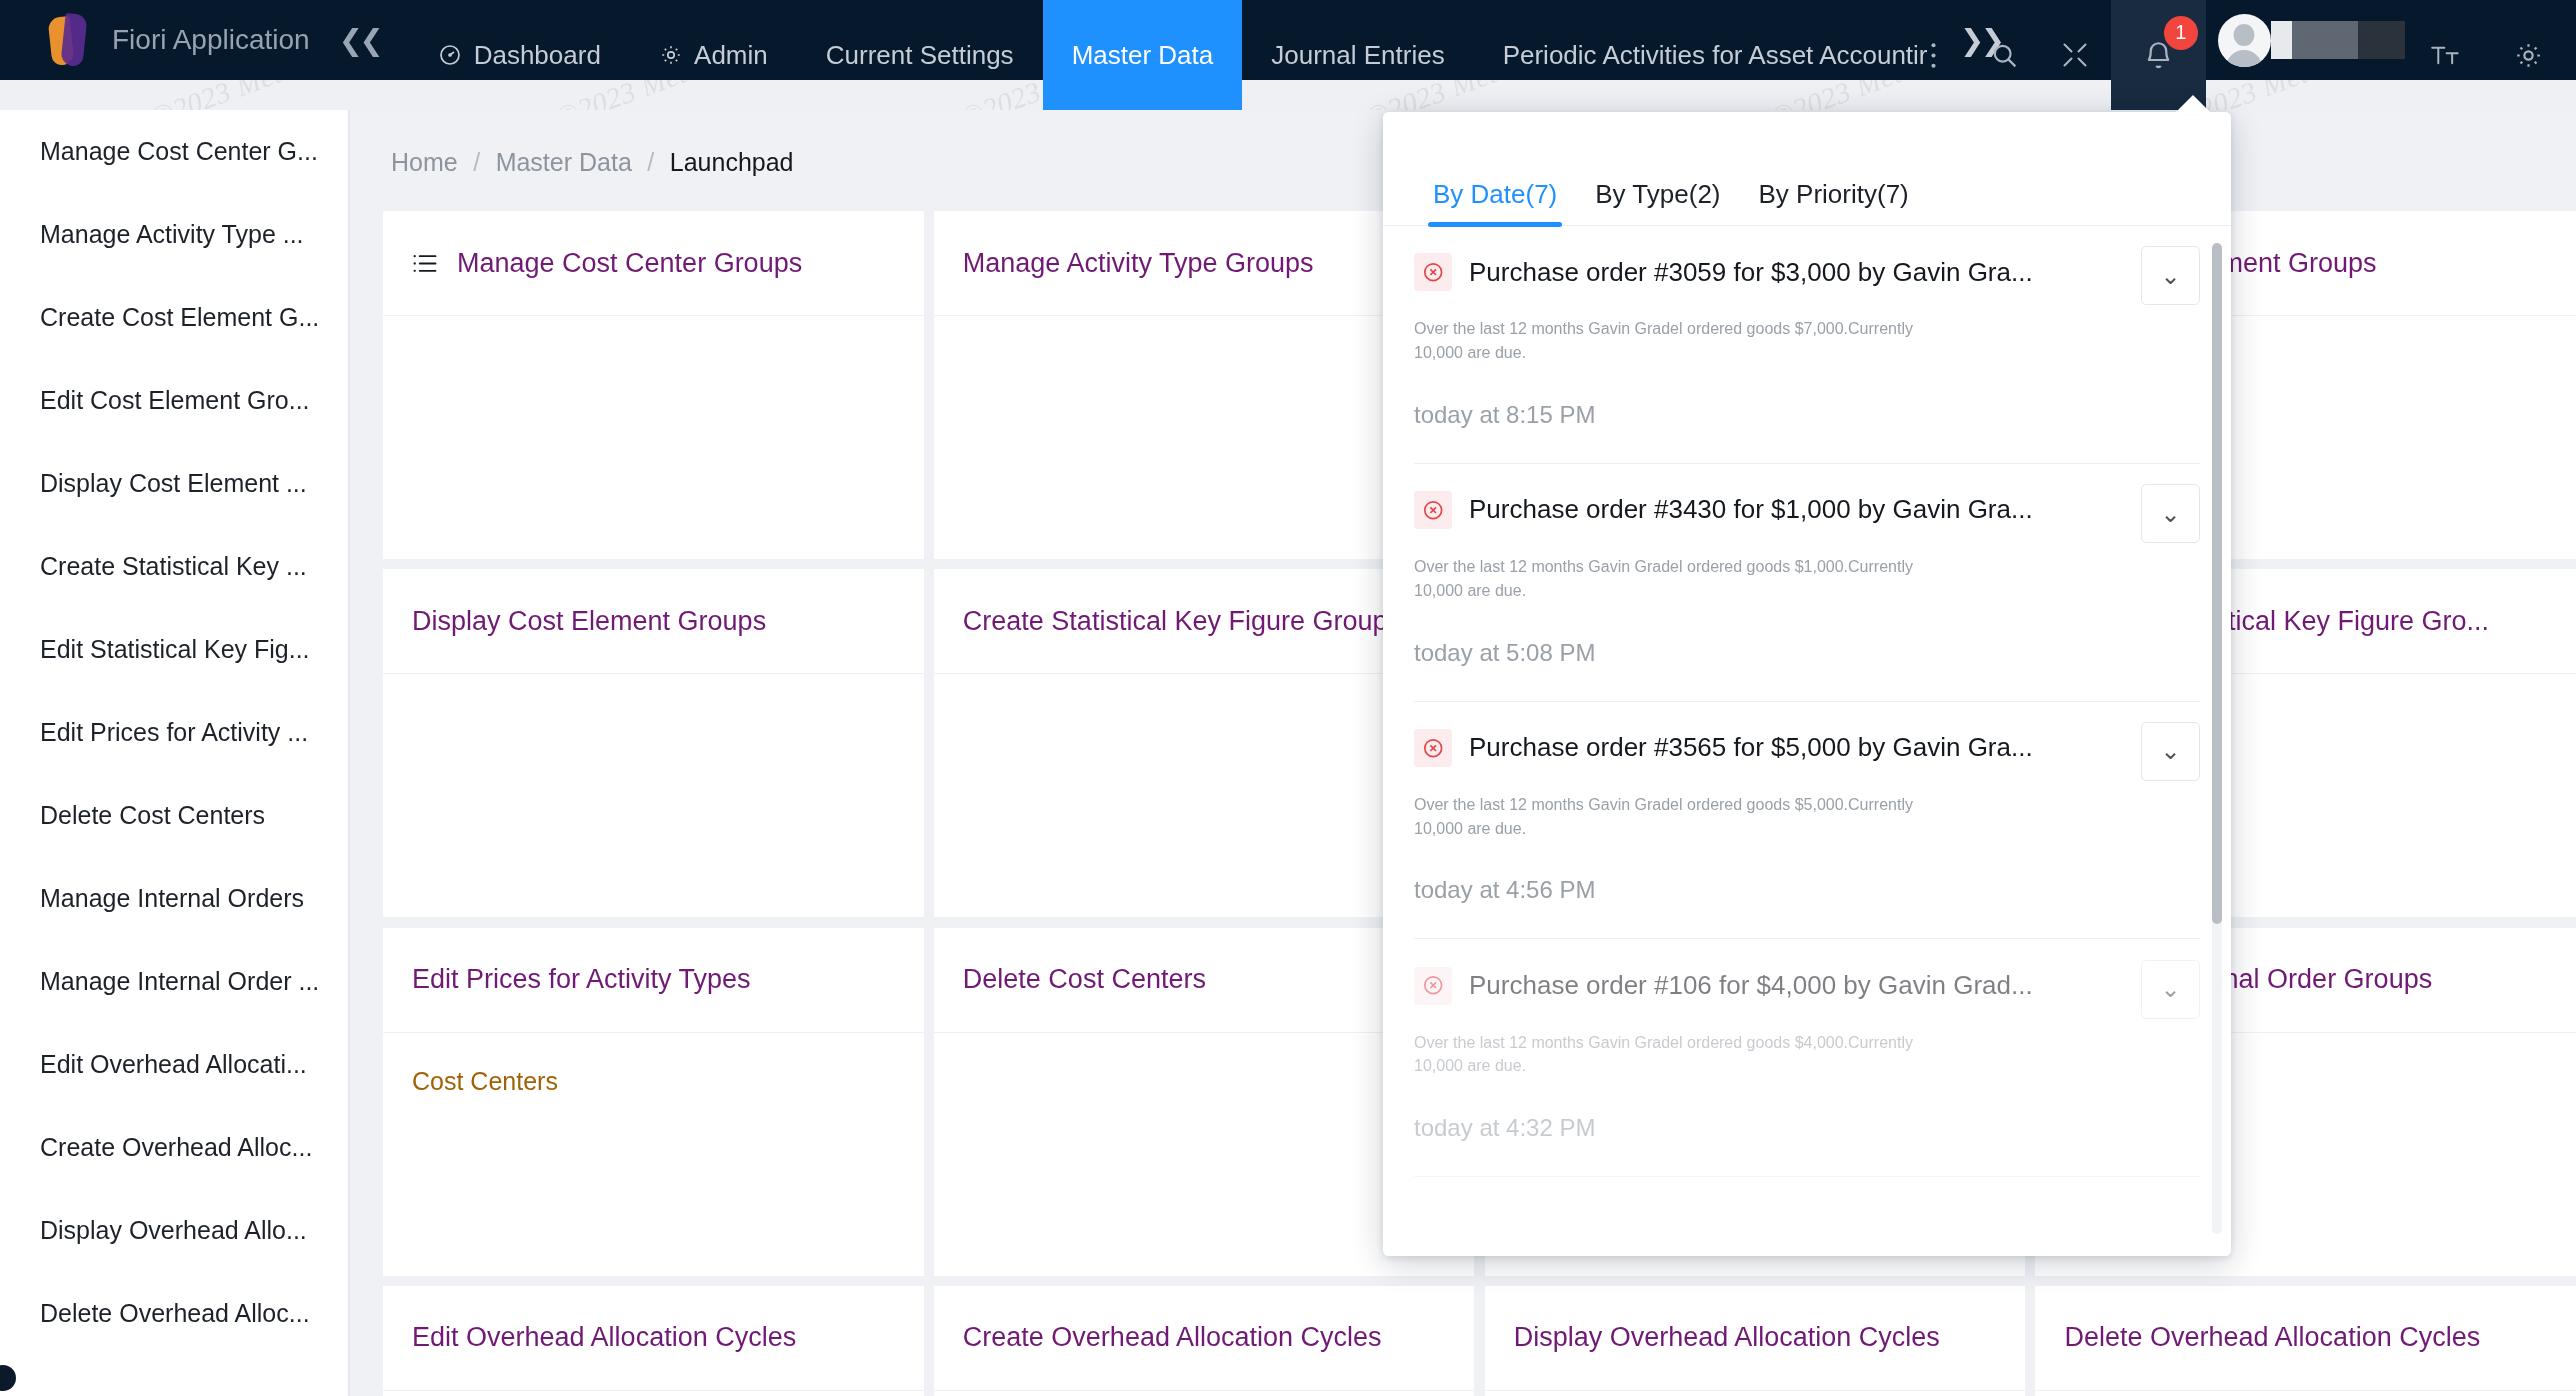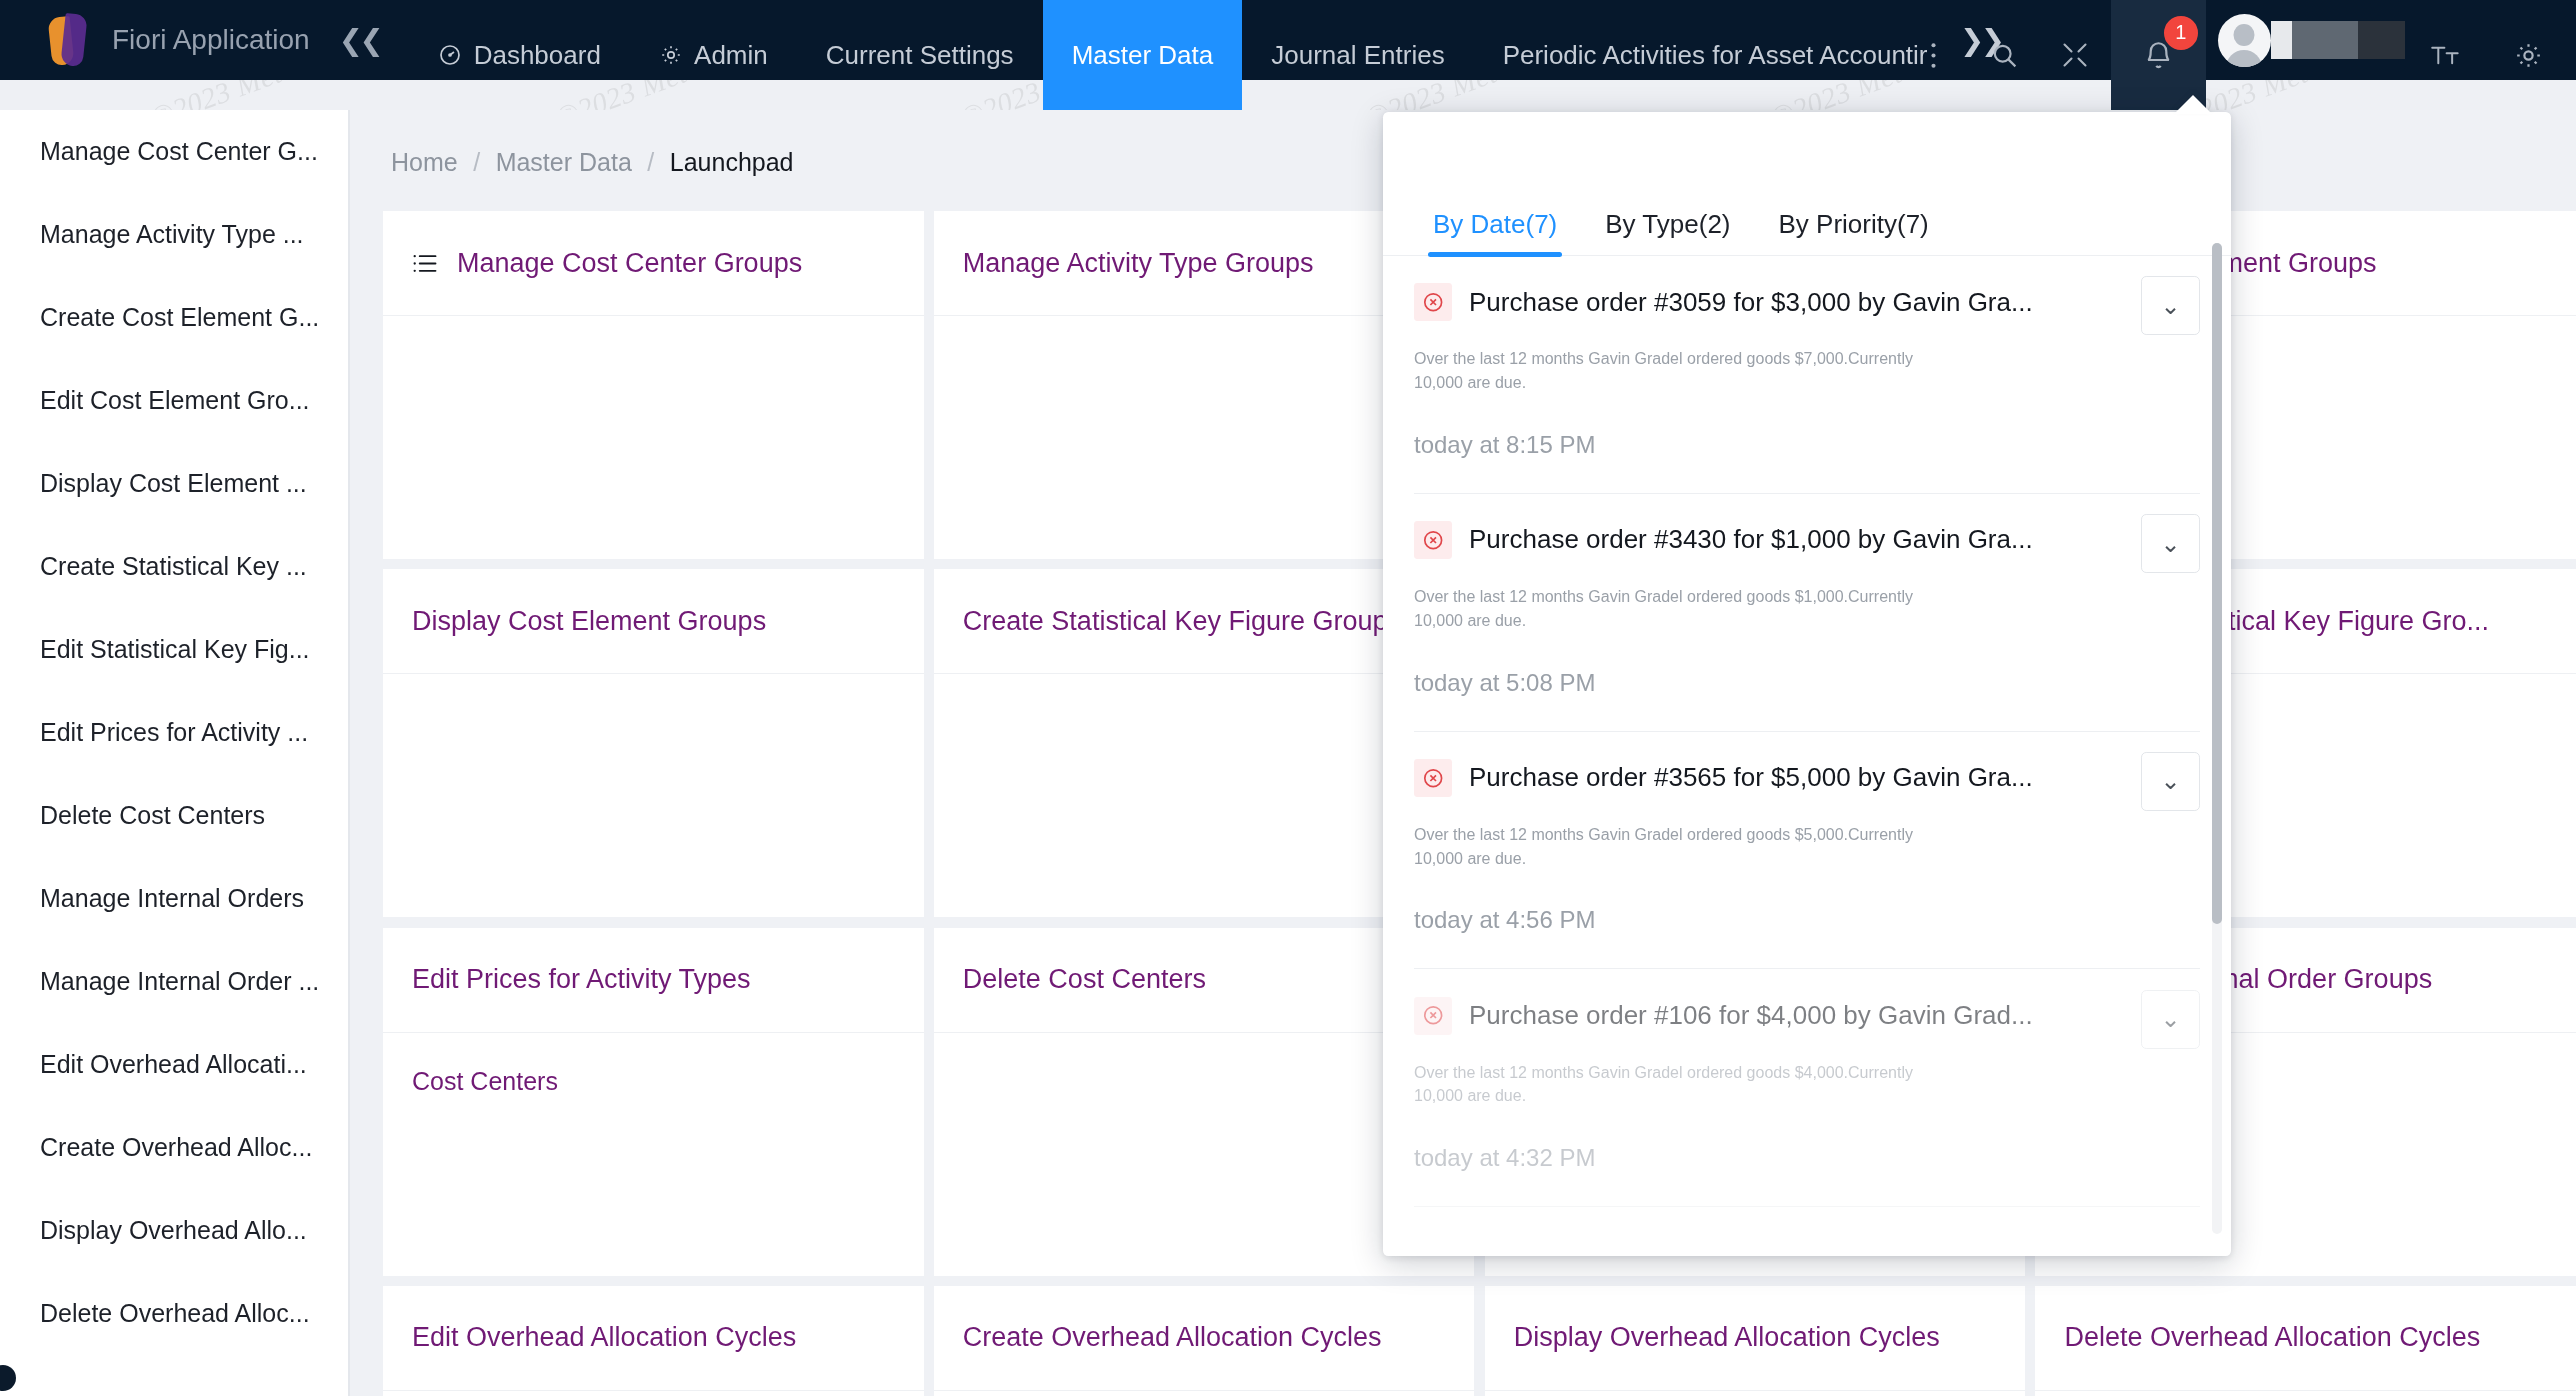--- a/index.html
+++ b/index.html
@@ -180,21 +180,21 @@
     display: flex; align-items: center; gap: 19px;
     padding: 0 29px;
     border-bottom: 1.7px solid #eef0f3;
   }
   .tile-title {
     font-size: 27px; color: #701a75; font-weight: 400;
     white-space: nowrap; overflow: hidden;
   }
   .tile-icon { flex: none; display: inline-flex; color: #14181f; }
   .tile-body { flex: 1; padding: 34px 29px 0 29px; }
-  .tile-sub { font-size: 25px; color: #701a75; }
+  .tile-sub { font-size: 25px; color: #a16207; }
 
   
   #popover {
     position: absolute;
     top: 112px; left: 1383px;
     width: 848px; height: 1144px;
     background: #ffffff;
     border-radius: 5.2px;
     box-shadow: 0 7px 33px rgba(12,22,38,.20), 0 1.7px 7px rgba(12,22,38,.10);
     z-index: 60;
@@ -203,24 +203,24 @@
   #popover-arrow {
     position: absolute; top: 95px; left: 2174px;
     width: 0; height: 0;
     border-left: 19px solid transparent;
     border-right: 19px solid transparent;
     border-bottom: 19px solid #ffffff;
     z-index: 61;
     filter: drop-shadow(0 -2.6px 2.6px rgba(12,22,38,.08));
   }
   #pop-tabs {
-    display: flex; align-items: flex-end; gap: 10px;
+    display: flex; align-items: flex-end; gap: 0;
     padding: 40px 0 0 31px;
     border-bottom: 1.7px solid #edeff2;
-    height: 144px;
+    height: 114px;
   }
   .pop-tab {
     font-size: 26px; color: #1d2129;
     padding: 0 19px 15.5px 19px;
     position: relative;
     white-space: nowrap;
   }
   .pop-tab.active { color: #1f91ff; }
   .pop-tab.active::after {
     content: ""; position: absolute; left: 14px; right: 14px; bottom: -1.7px;

